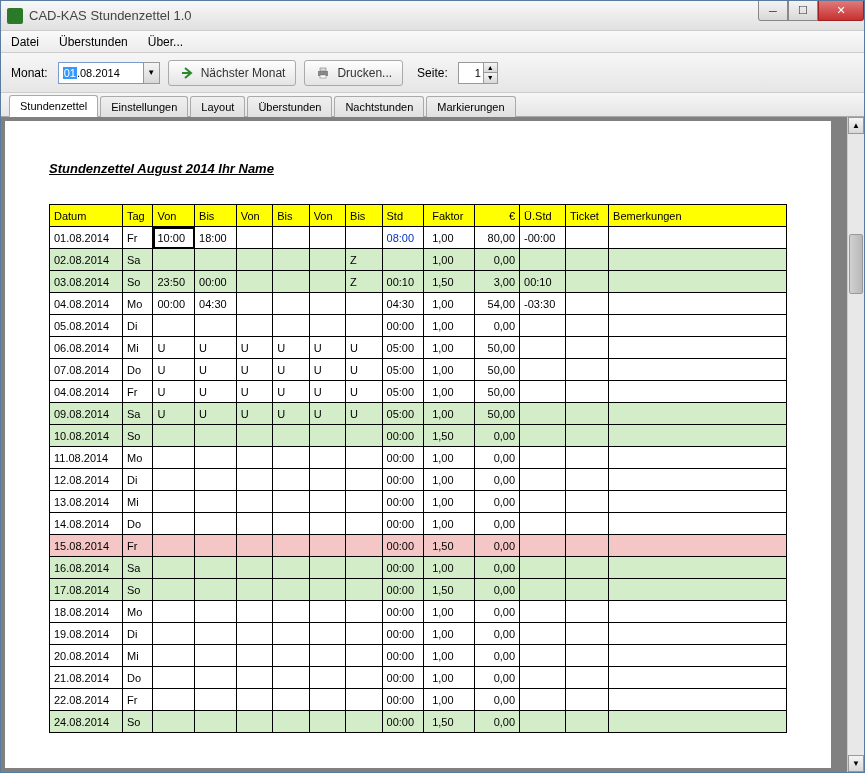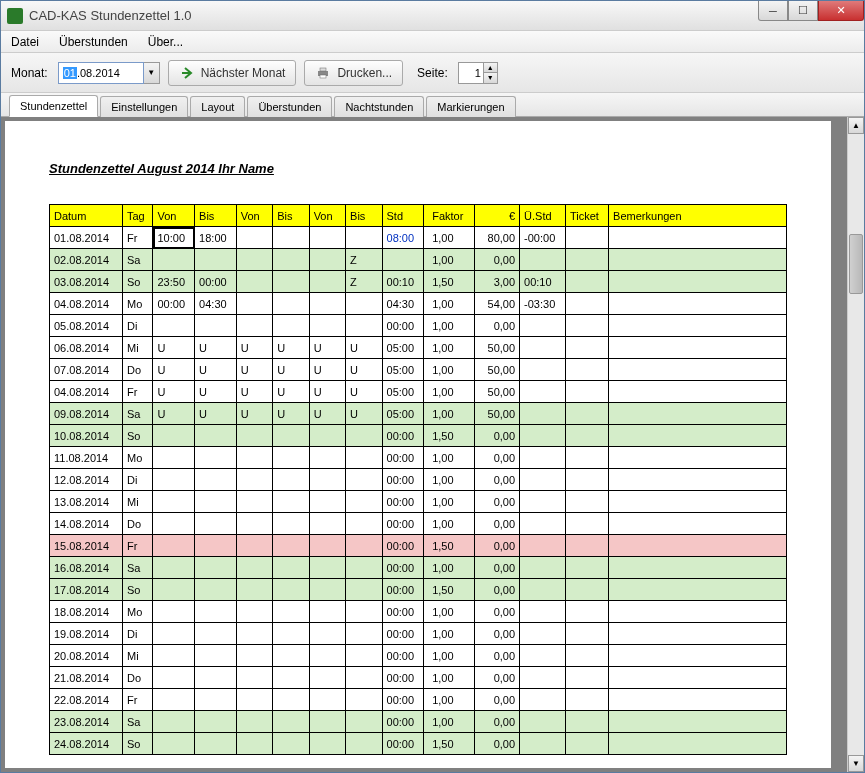--- a/index.html
+++ b/index.html
@@ -499,36 +499,20 @@
               <td class="w-time"></td>
               <td class="w-time"></td>
               <td class="w-std">00:00</td>
               <td class="w-fak">1,00</td>
               <td class="w-eur right">0,00</td>
               <td class="w-ustd"></td>
               <td class="w-tick"></td>
               <td class="w-bem"></td>
             </tr>
             <tr class="green">
-              <td class="w-date">23.08.2014</td>
-              <td class="w-tag">Sa</td>
-              <td class="w-time"></td>
-              <td class="w-time"></td>
-              <td class="w-time"></td>
-              <td class="w-time"></td>
-              <td class="w-time"></td>
-              <td class="w-time"></td>
-              <td class="w-std">00:00</td>
-              <td class="w-fak">1,00</td>
-              <td class="w-eur right">0,00</td>
-              <td class="w-ustd"></td>
-              <td class="w-tick"></td>
-              <td class="w-bem"></td>
-            </tr>
-            <tr class="green">
               <td class="w-date">24.08.2014</td>
               <td class="w-tag">So</td>
               <td class="w-time"></td>
               <td class="w-time"></td>
               <td class="w-time"></td>
               <td class="w-time"></td>
               <td class="w-time"></td>
               <td class="w-time"></td>
               <td class="w-std">00:00</td>
               <td class="w-fak">1,50</td>

